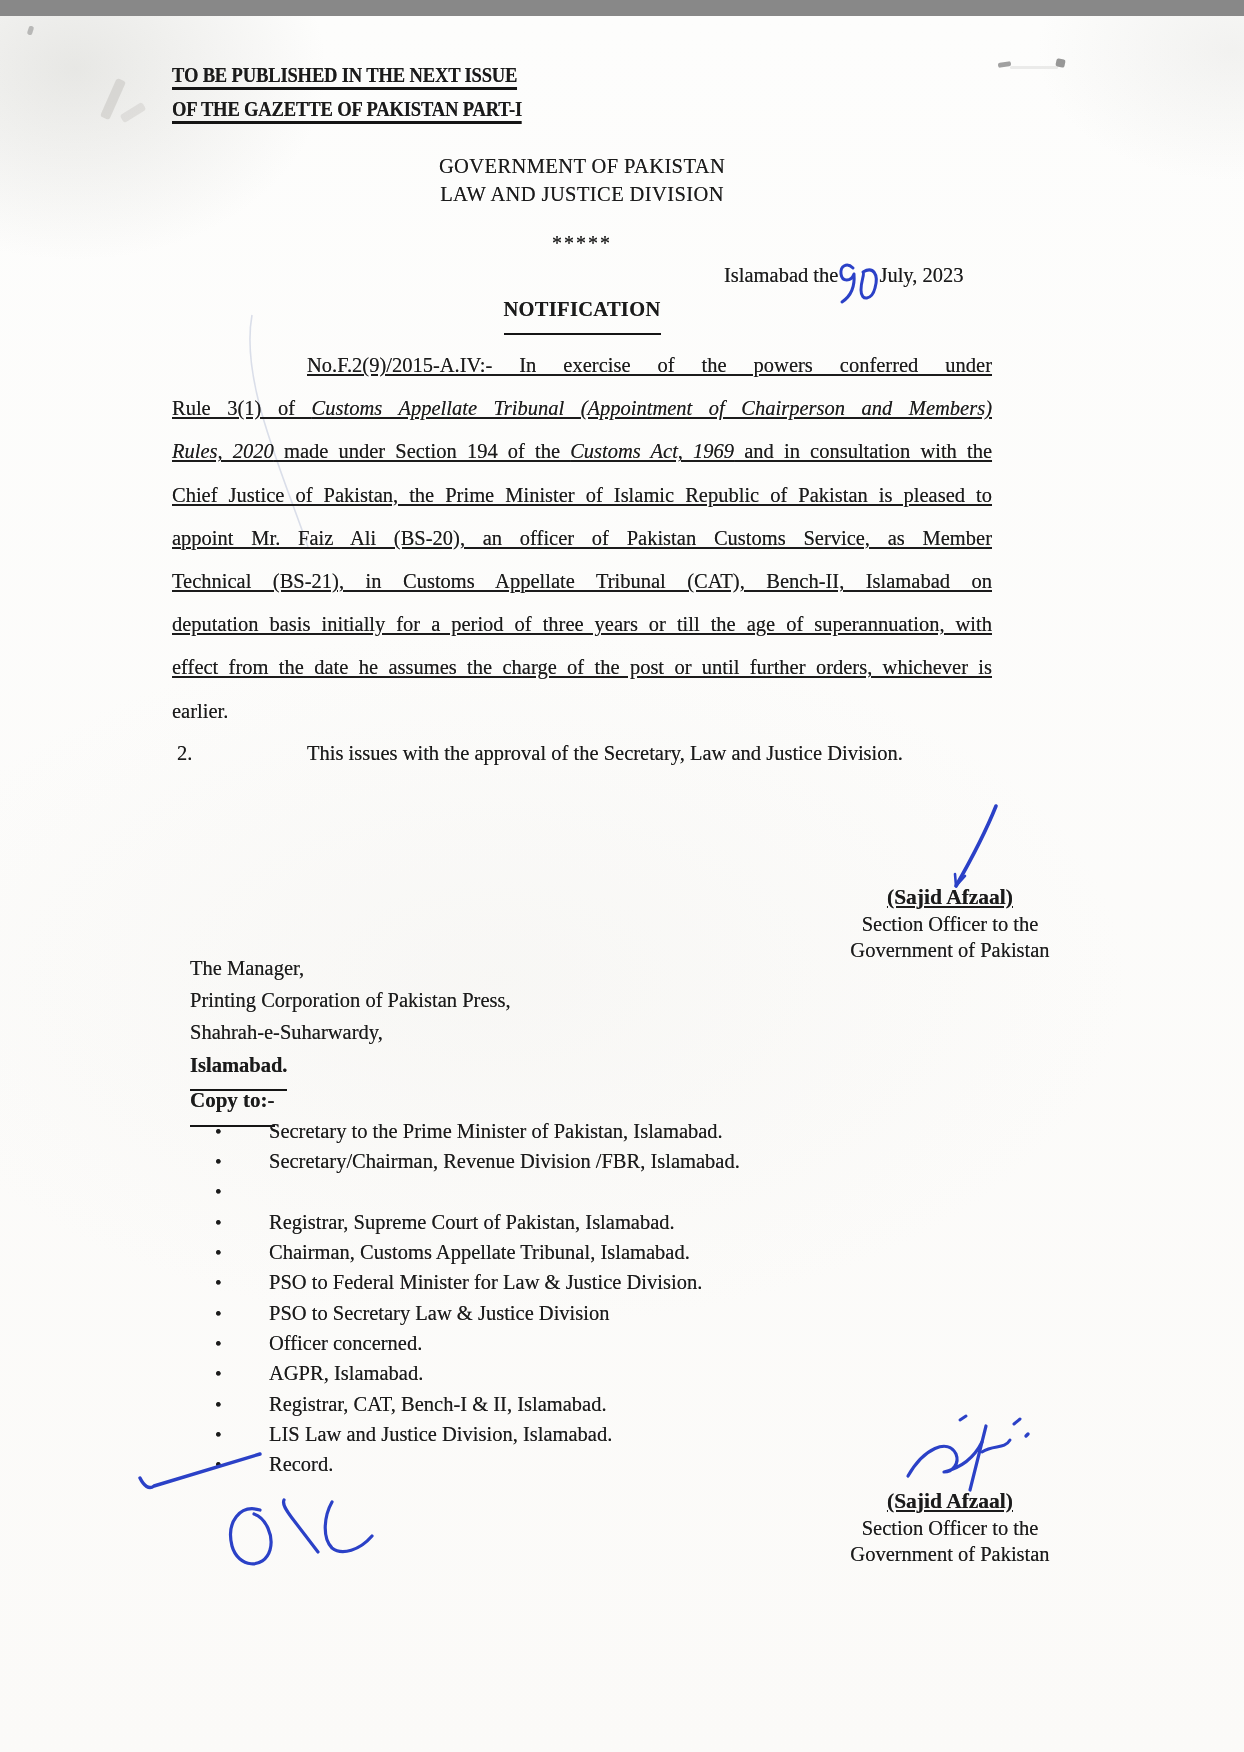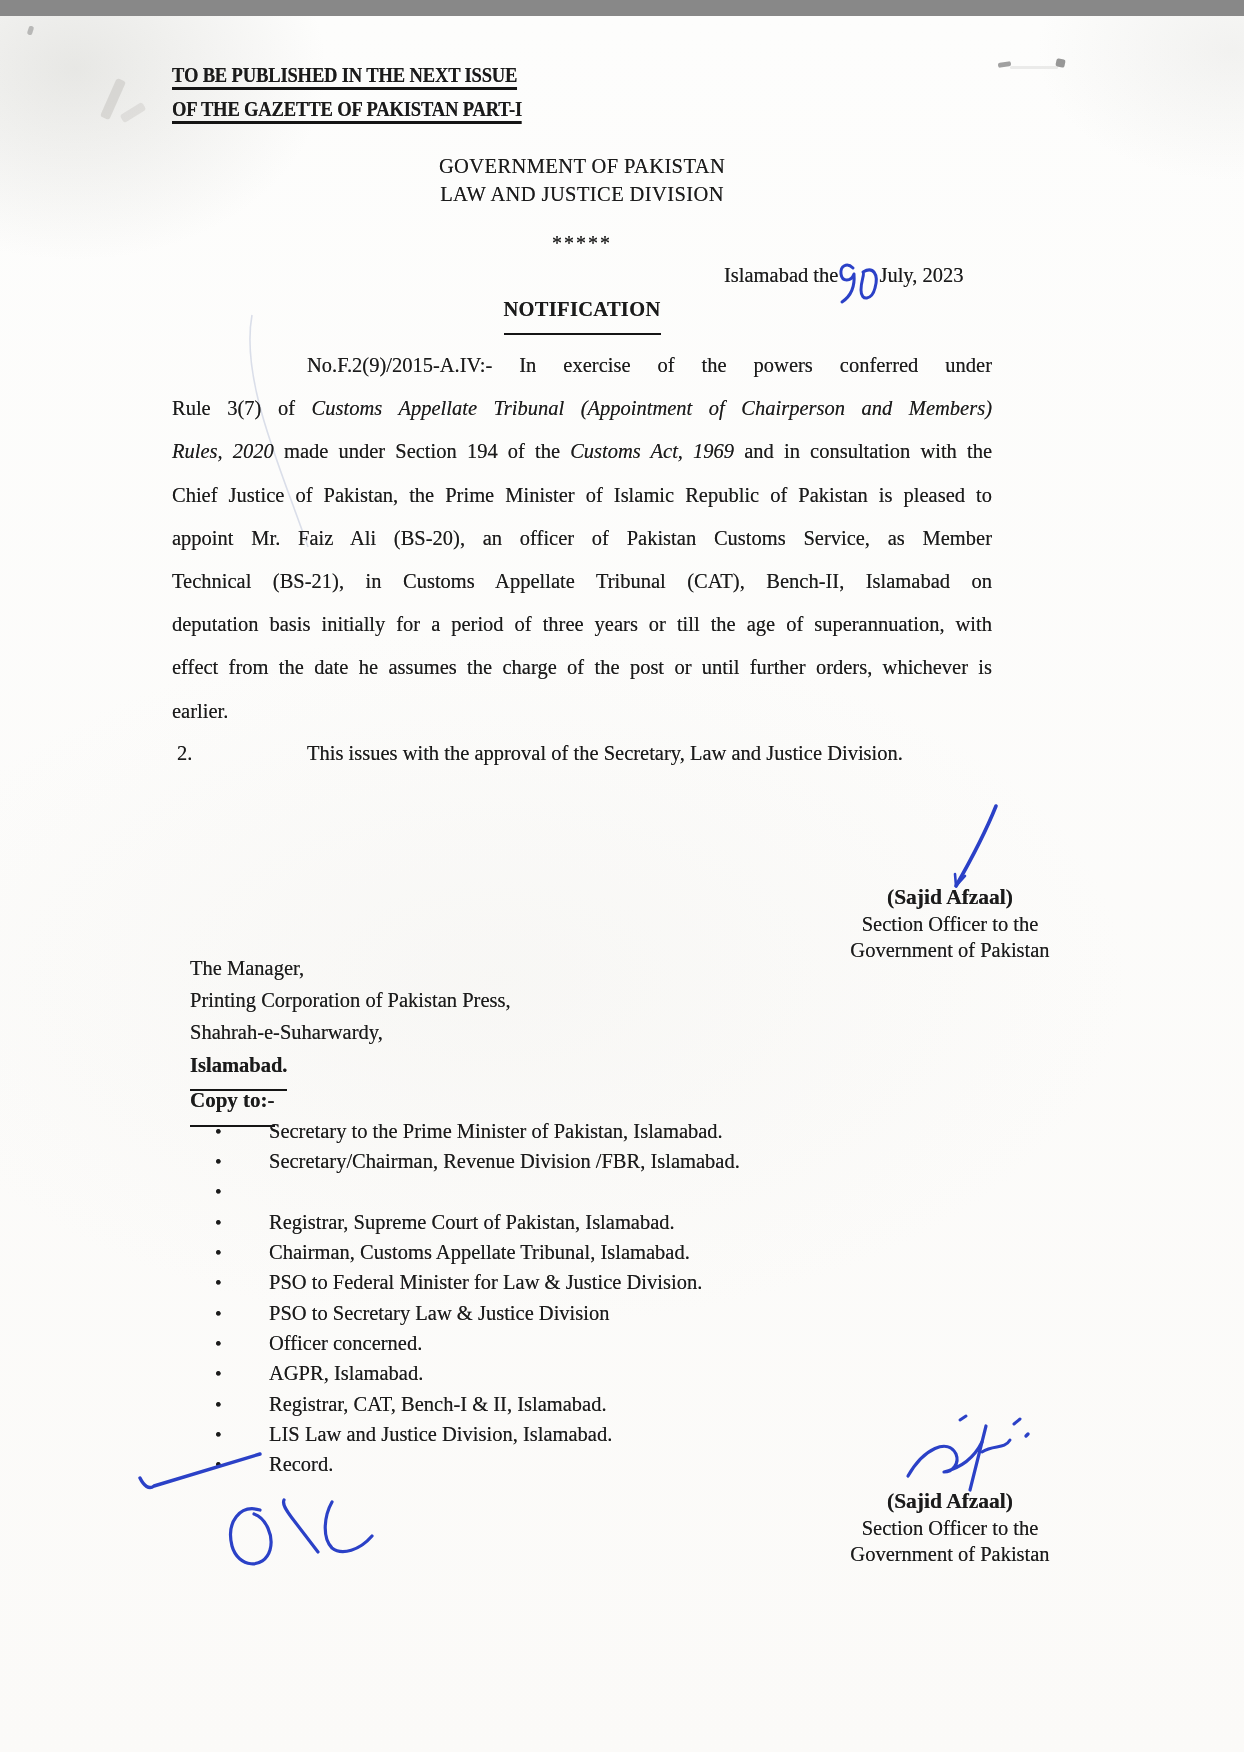--- a/index.html
+++ b/index.html
@@ -25,27 +25,27 @@
     transform:scaleX(.93);transform-origin:left top;line-height:31px;}
   #publish-block .line{margin-bottom:3px;}
   #org-block{left:172px;top:136px;width:820px;text-align:center;font-size:20.5px;line-height:28px;letter-spacing:.4px;}
   #stars{left:172px;top:216px;width:820px;text-align:center;font-size:20px;letter-spacing:2px;}
   #date-line{left:724px;top:248px;font-size:20.5px;display:flex;align-items:flex-start;}
   #date-line svg{margin:-4px -2px 0 -1px;}
   #notif{left:172px;top:282px;width:820px;text-align:center;font-size:20.5px;font-weight:bold;letter-spacing:.3px;}
   
   #body-p1{left:172px;top:328px;width:820px;font-size:20.5px;line-height:43.2px;}
   .body-line{text-align:justify;}
-  .body-line.just{text-align-last:justify;}
+  .body-line.just{text-align-last:justify;text-decoration:underline;}
   #body-p2{left:172px;top:726px;width:900px;height:32px;font-size:20.5px;}
   #p2-num{position:absolute;left:5px;top:0;}
   #p2-text{position:absolute;left:135px;top:0;}
   
   .sigblock{width:300px;text-align:center;font-size:20.5px;line-height:26.5px;}
-  .signame{font-size:21.5px;font-weight:bold;}
+  .signame{font-size:21.5px;font-weight:bold;text-decoration:underline;}
   #sig-top{left:800px;top:868px;}
   #sig-bottom{left:800px;top:1472px;}
   
   #addressee{left:190px;top:936px;font-size:20.5px;line-height:32.2px;}
   #copy-label{left:190px;top:1072px;font-size:21px;font-weight:bold;font-family:Liberation Serif, serif;}
   #copy-list{left:190px;top:1104px;font-size:20.5px;}
   .copy-item{height:30.3px;display:flex;align-items:baseline;}
   .copy-item .bullet{padding-left:25px;width:14px;font-size:19px;}
   .copy-item .txt{margin-left:40px;}
   
@@ -89,21 +89,21 @@
   <div class="abs" id="notif">
     <span class="ul2 t">NOTIFICATION</span>
   </div>
 
   <svg class="abs" style="left:238px;top:295px;opacity:.32;" width="90" height="240" viewBox="0 0 90 240">
     <path d="M 14 4 C 2 70, 44 160, 70 236" fill="none" stroke="#93a0c4" stroke-width="1.6"></path>
   </svg>
 
   <div class="abs t" id="body-p1">
       <div class="body-line just" style="text-indent: 135px;"><span>No.F.2(9)/2015-A.IV:- In exercise of the powers conferred under</span></div>
-      <div class="body-line just"><span>Rule 3(7) of </span><span class="it">Customs Appellate Tribunal (Appointment of Chairperson and Members)</span></div>
+      <div class="body-line just"><span>Rule 3(1) of </span><span class="it">Customs Appellate Tribunal (Appointment of Chairperson and Members)</span></div>
       <div class="body-line just"><span class="it">Rules, 2020</span><span> made under Section 194 of the </span><span class="it">Customs Act, 1969</span><span> and in consultation with the</span></div>
       <div class="body-line just"><span>Chief Justice of Pakistan, the Prime Minister of Islamic Republic of Pakistan is pleased to</span></div>
       <div class="body-line just"><span>appoint Mr. Faiz Ali (BS-20), an officer of Pakistan Customs Service, as Member</span></div>
       <div class="body-line just"><span>Technical (BS-21), in Customs Appellate Tribunal (CAT), Bench-II, Islamabad on</span></div>
       <div class="body-line just"><span>deputation basis initially for a period of three years or till the age of superannuation, with</span></div>
       <div class="body-line just"><span>effect from the date he assumes the charge of the post or until further orders, whichever is</span></div>
       <div class="body-line"><span>earlier.</span></div>
     </div>
 
   <div class="abs t" id="body-p2">

